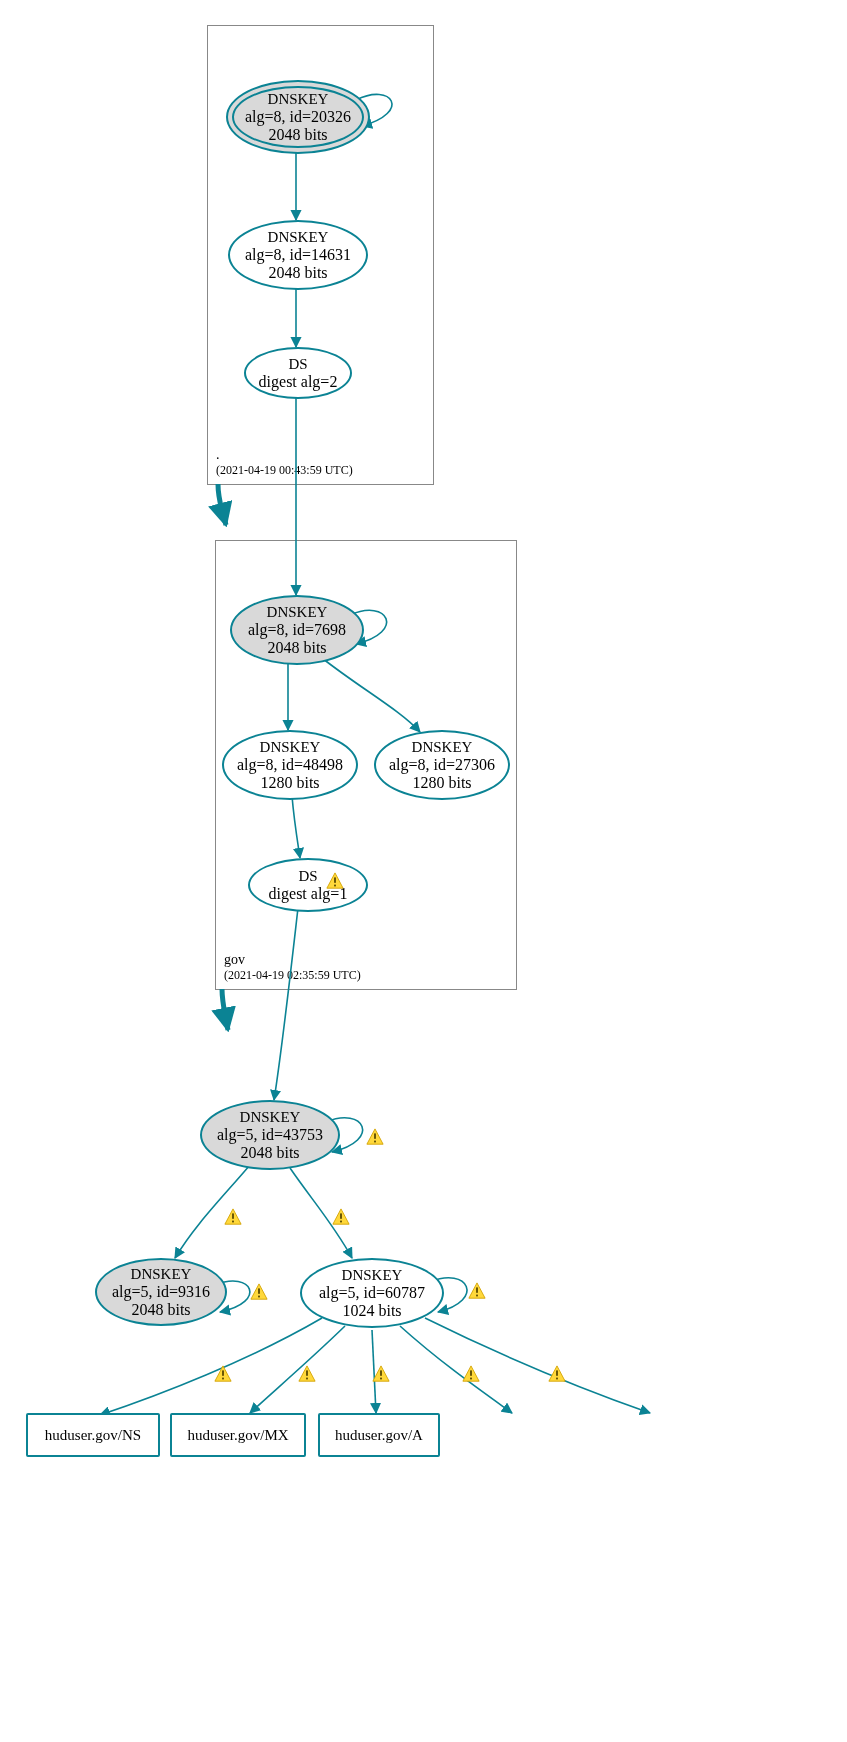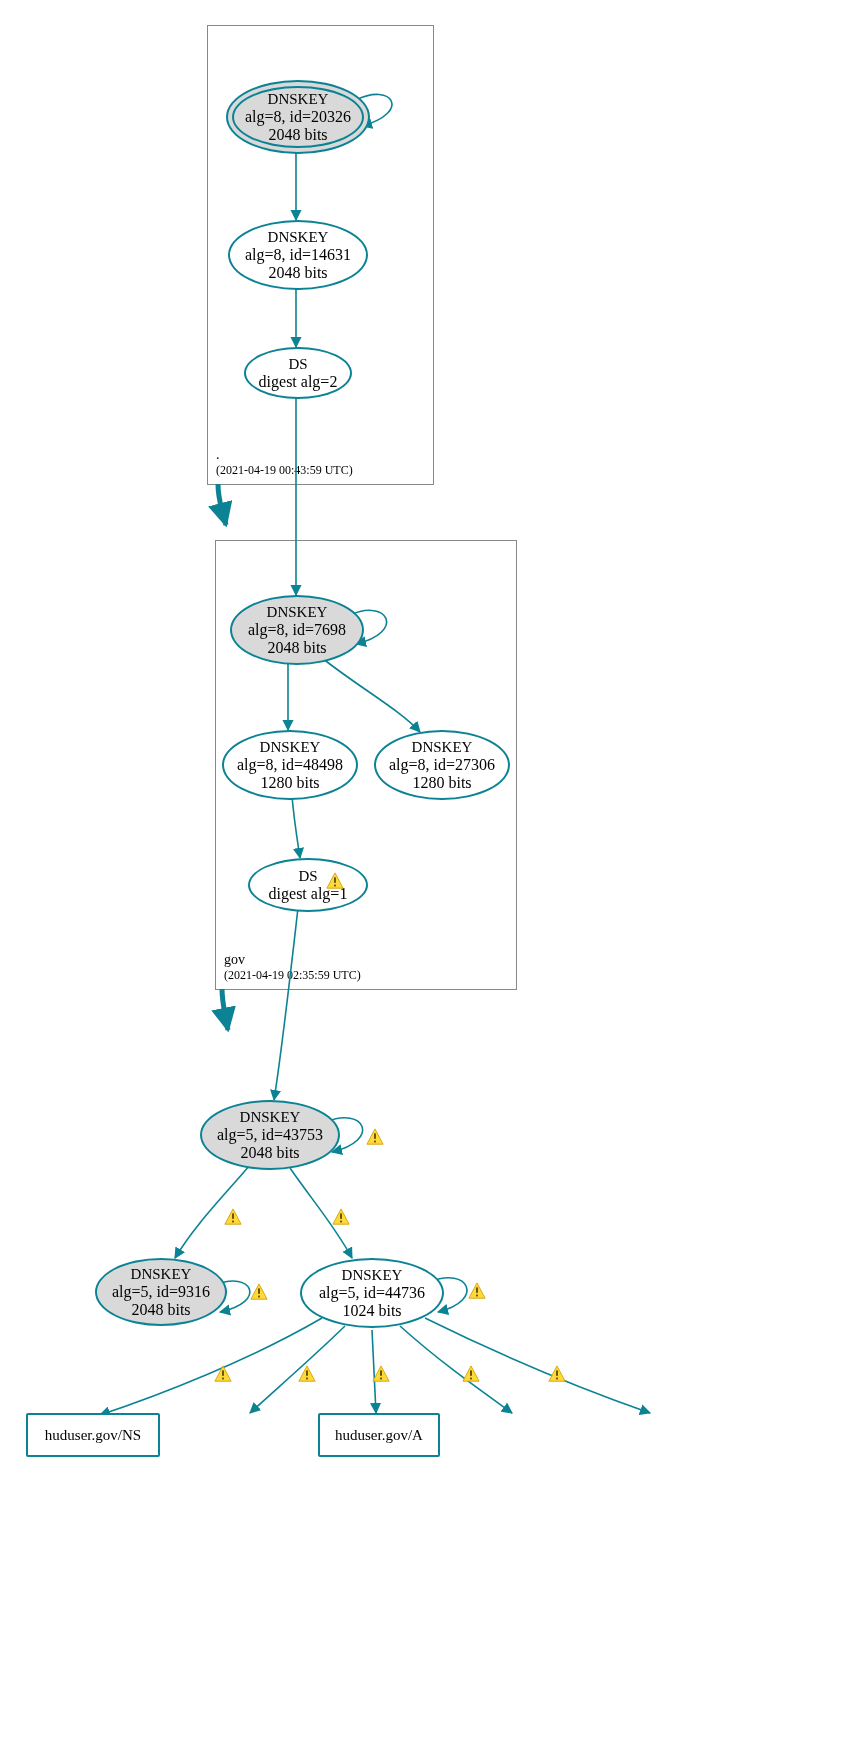--- a/index.html
+++ b/index.html
@@ -147,30 +147,35 @@
 <div class="node ell ksk" style="left:95px;top:1258px;width:128px;height:64px">
   <div class="node-body">
     <div class="t1">DNSKEY</div>
     <div class="t2">alg=5, id=9316</div>
     <div class="t3">2048 bits</div>
   </div>
 </div>
 <div class="node ell" style="left:300px;top:1258px;width:140px;height:66px">
   <div class="node-body">
     <div class="t1">DNSKEY</div>
-    <div class="t2">alg=5, id=44736</div>
+    <div class="t2">alg=5, id=60787</div>
     <div class="t3">1024 bits</div>
   </div>
 </div>
 
 <div class="node rect" style="left:26px; top:1413px;width:130px;height:40px">
       <div class="node-body">
         <div class="t1">huduser.gov/NS</div>
       </div>
     </div>
+<div class="node rect" style="left:170px;top:1413px;width:132px;height:40px">
+      <div class="node-body">
+        <div class="t1">huduser.gov/MX</div>
+      </div>
+    </div>
 <div class="node rect" style="left:318px;top:1413px;width:118px;height:40px">
       <div class="node-body">
         <div class="t1">huduser.gov/A</div>
       </div>
     </div>
 
 <div class="warn" style="left:326px;top:872px">
       <svg viewBox="0 0 20 20">
         <path d="M10 1 L19 18 L1 18 Z" fill="#ffd83b" stroke="#d4a300" stroke-width="1"></path>
         <rect x="9" y="6" width="2" height="6" fill="#5a4a00"></rect>

